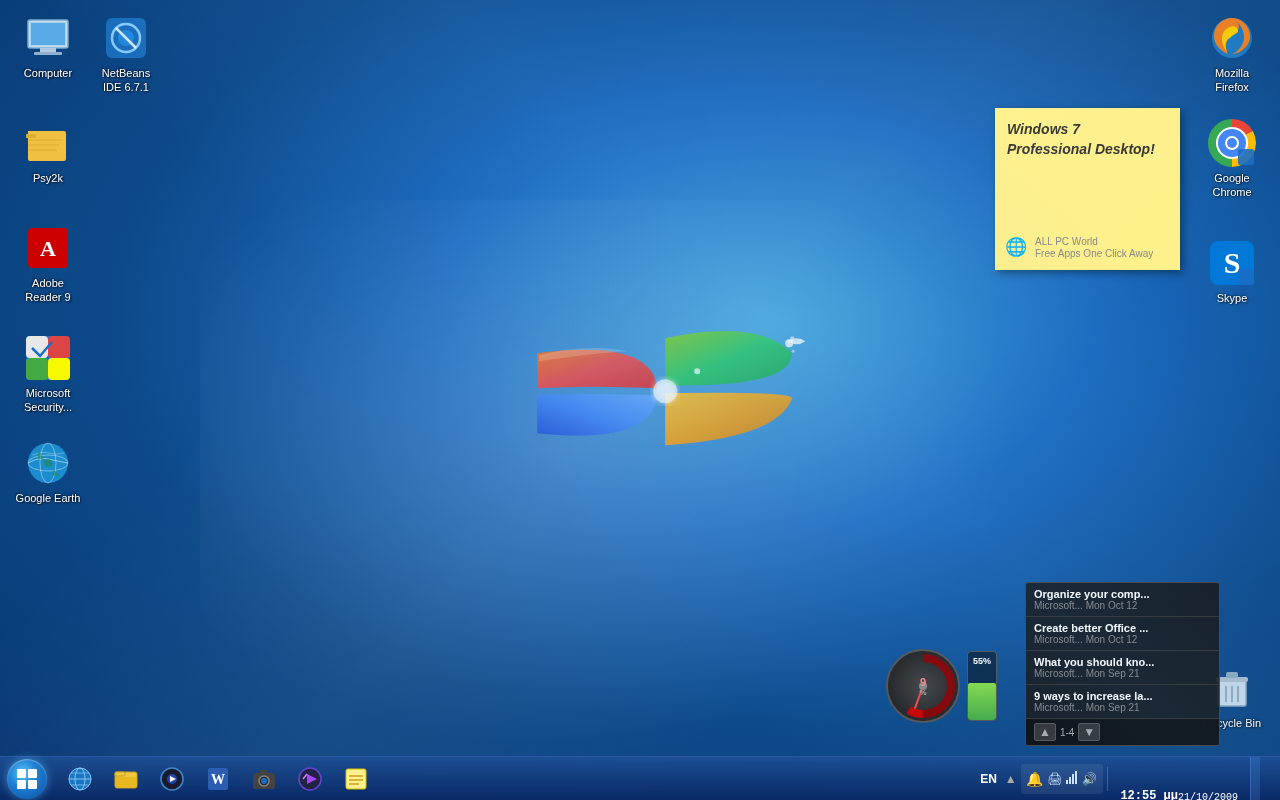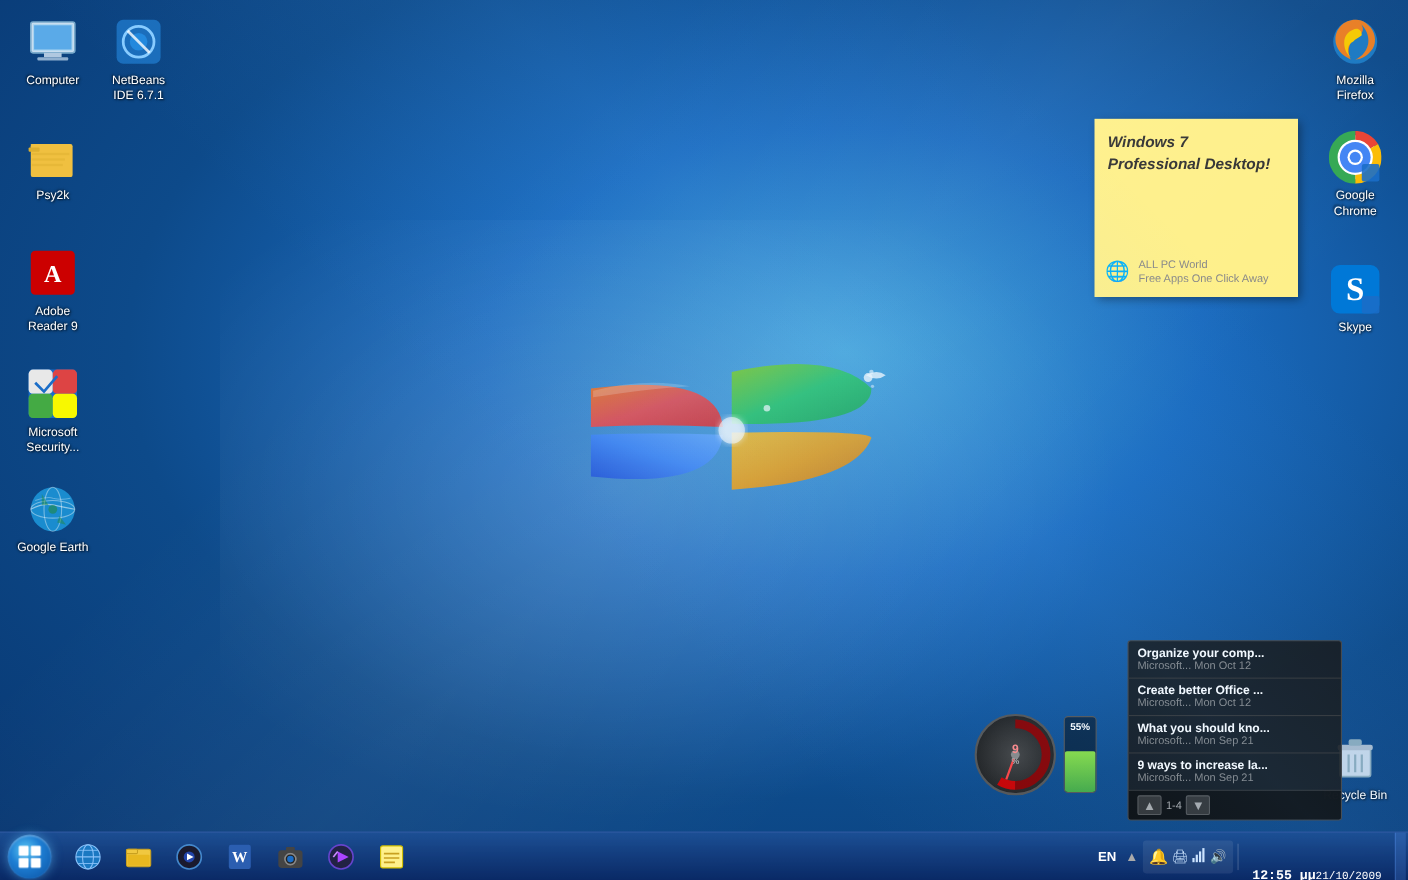--- a/index.html
+++ b/index.html
@@ -105,21 +105,21 @@
       transition: background 0.1s;
     }
 
     
     .system-tray {
       margin-left: auto;
       display: flex;
       align-items: center;
       height: 100%;
       gap: 4px;
-      padding-right: 2px;
+      padding-right: 20px;
     }
 
     .tray-icons {
       display: flex;
       align-items: center;
       gap: 3px;
       padding: 2px 6px;
       background: rgba(255,255,255,0.08);
       border-radius: 3px;
       height: 30px;

